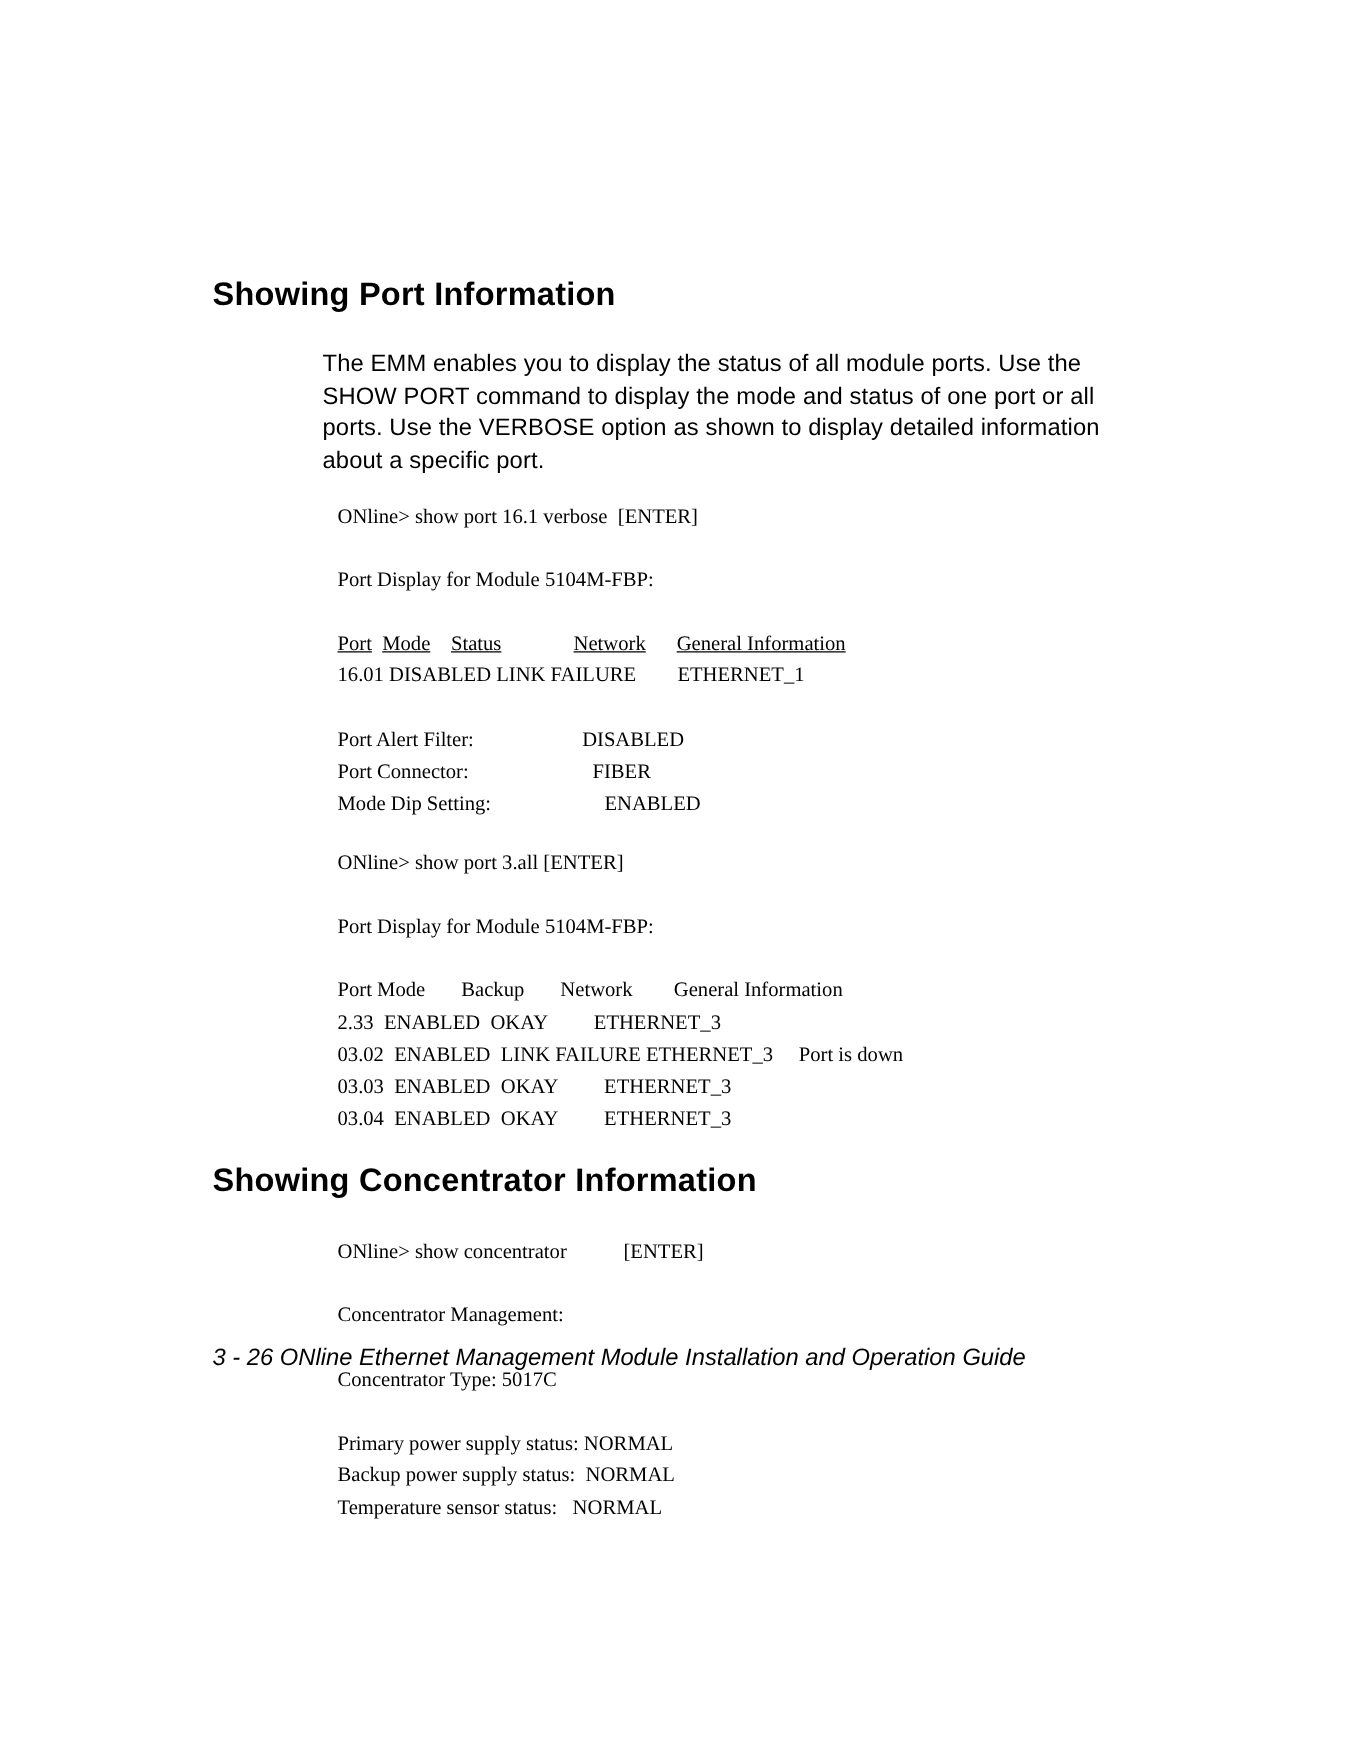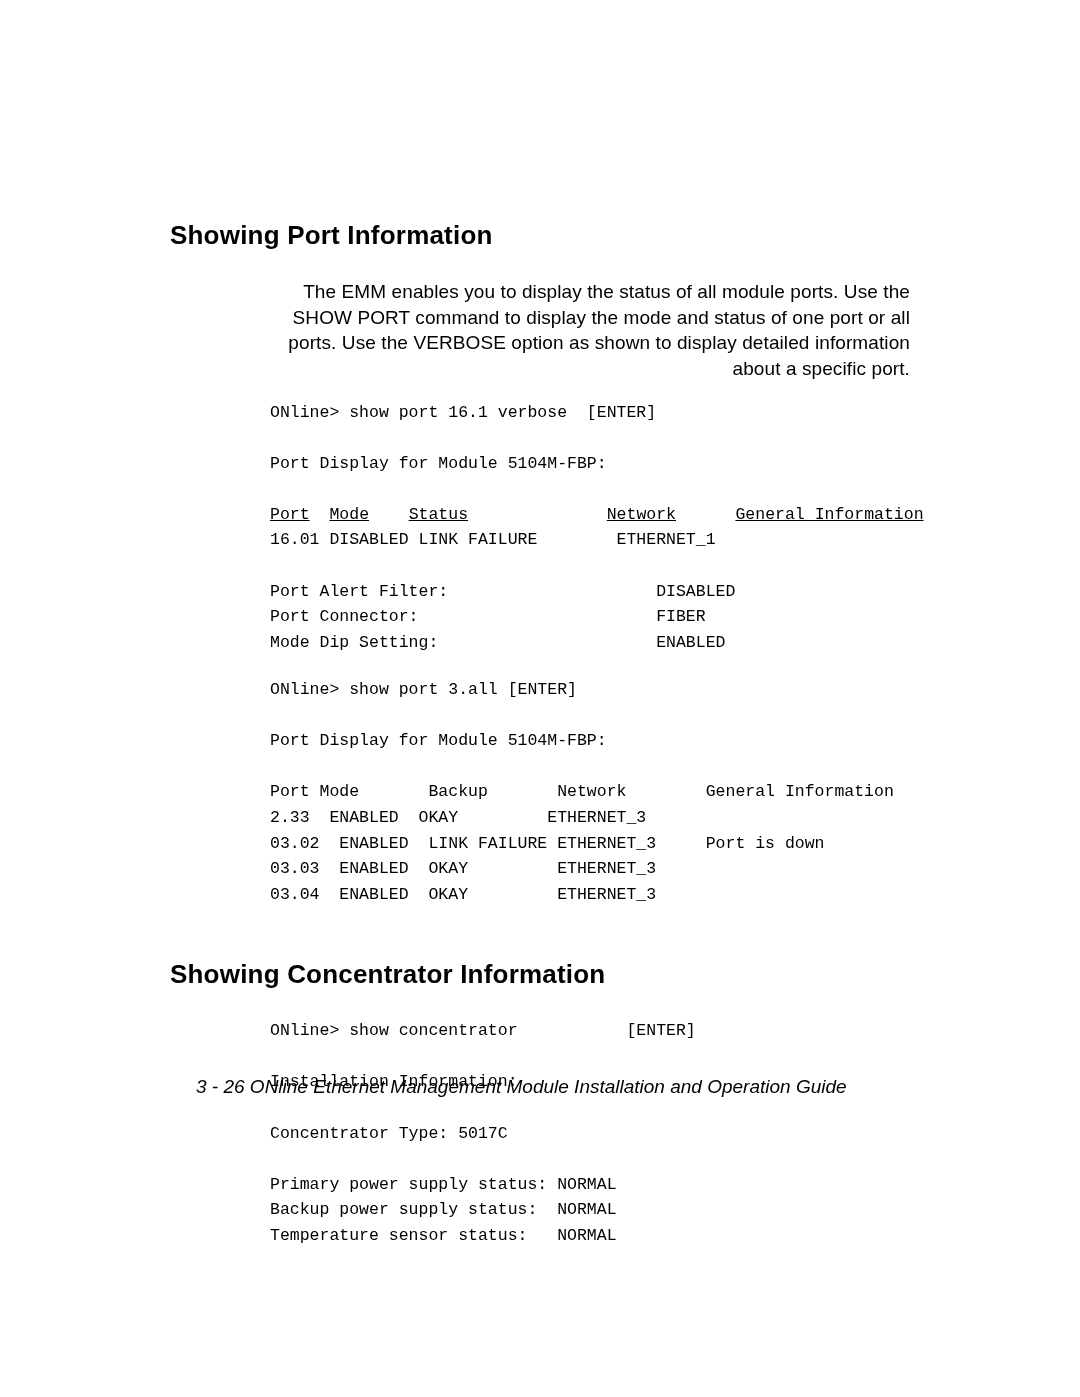--- a/index.html
+++ b/index.html
@@ -22,43 +22,41 @@
     font-size: 26px;
     margin: 0 0 28px 0;
     letter-spacing: 0.2px;
   }
   .bodytext {
     font-size: 19px;
     line-height: 1.35;
     margin: 0 0 18px 0;
     padding-left: 88px;
     letter-spacing: 0.1px;
-    text-align: right;
   }
   pre.term {
-    font-family: Liberation Mono, monospace;
+    font-family: Liberation Serif, serif;
     font-size: 16.5px;
     line-height: 1.55;
     white-space: pre;
     margin: 0 0 22px 0;
     padding-left: 100px;
   }
   pre.term .u {
     text-decoration: underline;
   }
   .section2 {
-    margin-top: 52px;
+    margin-top: 22px;
   }
   .footer {
     position: absolute;
     left: 170px;
     bottom: 295px;
     font-style: italic;
     font-size: 19px;
-    margin-left: 26px;
   }
 </style>
 </head>
 <body>
 
 <div class="page">
 
   <h2>Showing Port Information</h2>
 
   <p class="bodytext">The EMM enables you to display the status of all module ports. Use the SHOW PORT command to display the mode and status of one port or all ports.   Use the VERBOSE option as shown to display detailed information about a specific port.</p>
@@ -84,21 +82,21 @@
 <span>03.02  ENABLED  LINK FAILURE ETHERNET_3     Port is down</span>
 <span>03.03  ENABLED  OKAY         ETHERNET_3</span>
 <span>03.04  ENABLED  OKAY         ETHERNET_3</span></pre>
 
   <div class="section2">
     <h2>Showing Concentrator Information</h2>
 
 
     <pre class="term"><span>ONline&gt; show concentrator           [ENTER]</span>
 <span></span>
-<span>Installation Information:</span>
+<span>Concentrator Management:</span>
 
 <span>Concentrator Type: 5017C</span>
 
 <span>Primary power supply status: NORMAL</span>
 <span>Backup power supply status:  NORMAL</span>
 <span>Temperature sensor status:   NORMAL</span></pre>
   </div>
 
   <div class="footer">3 - 26  ONline Ethernet Management Module Installation and Operation Guide</div>
 </div>

